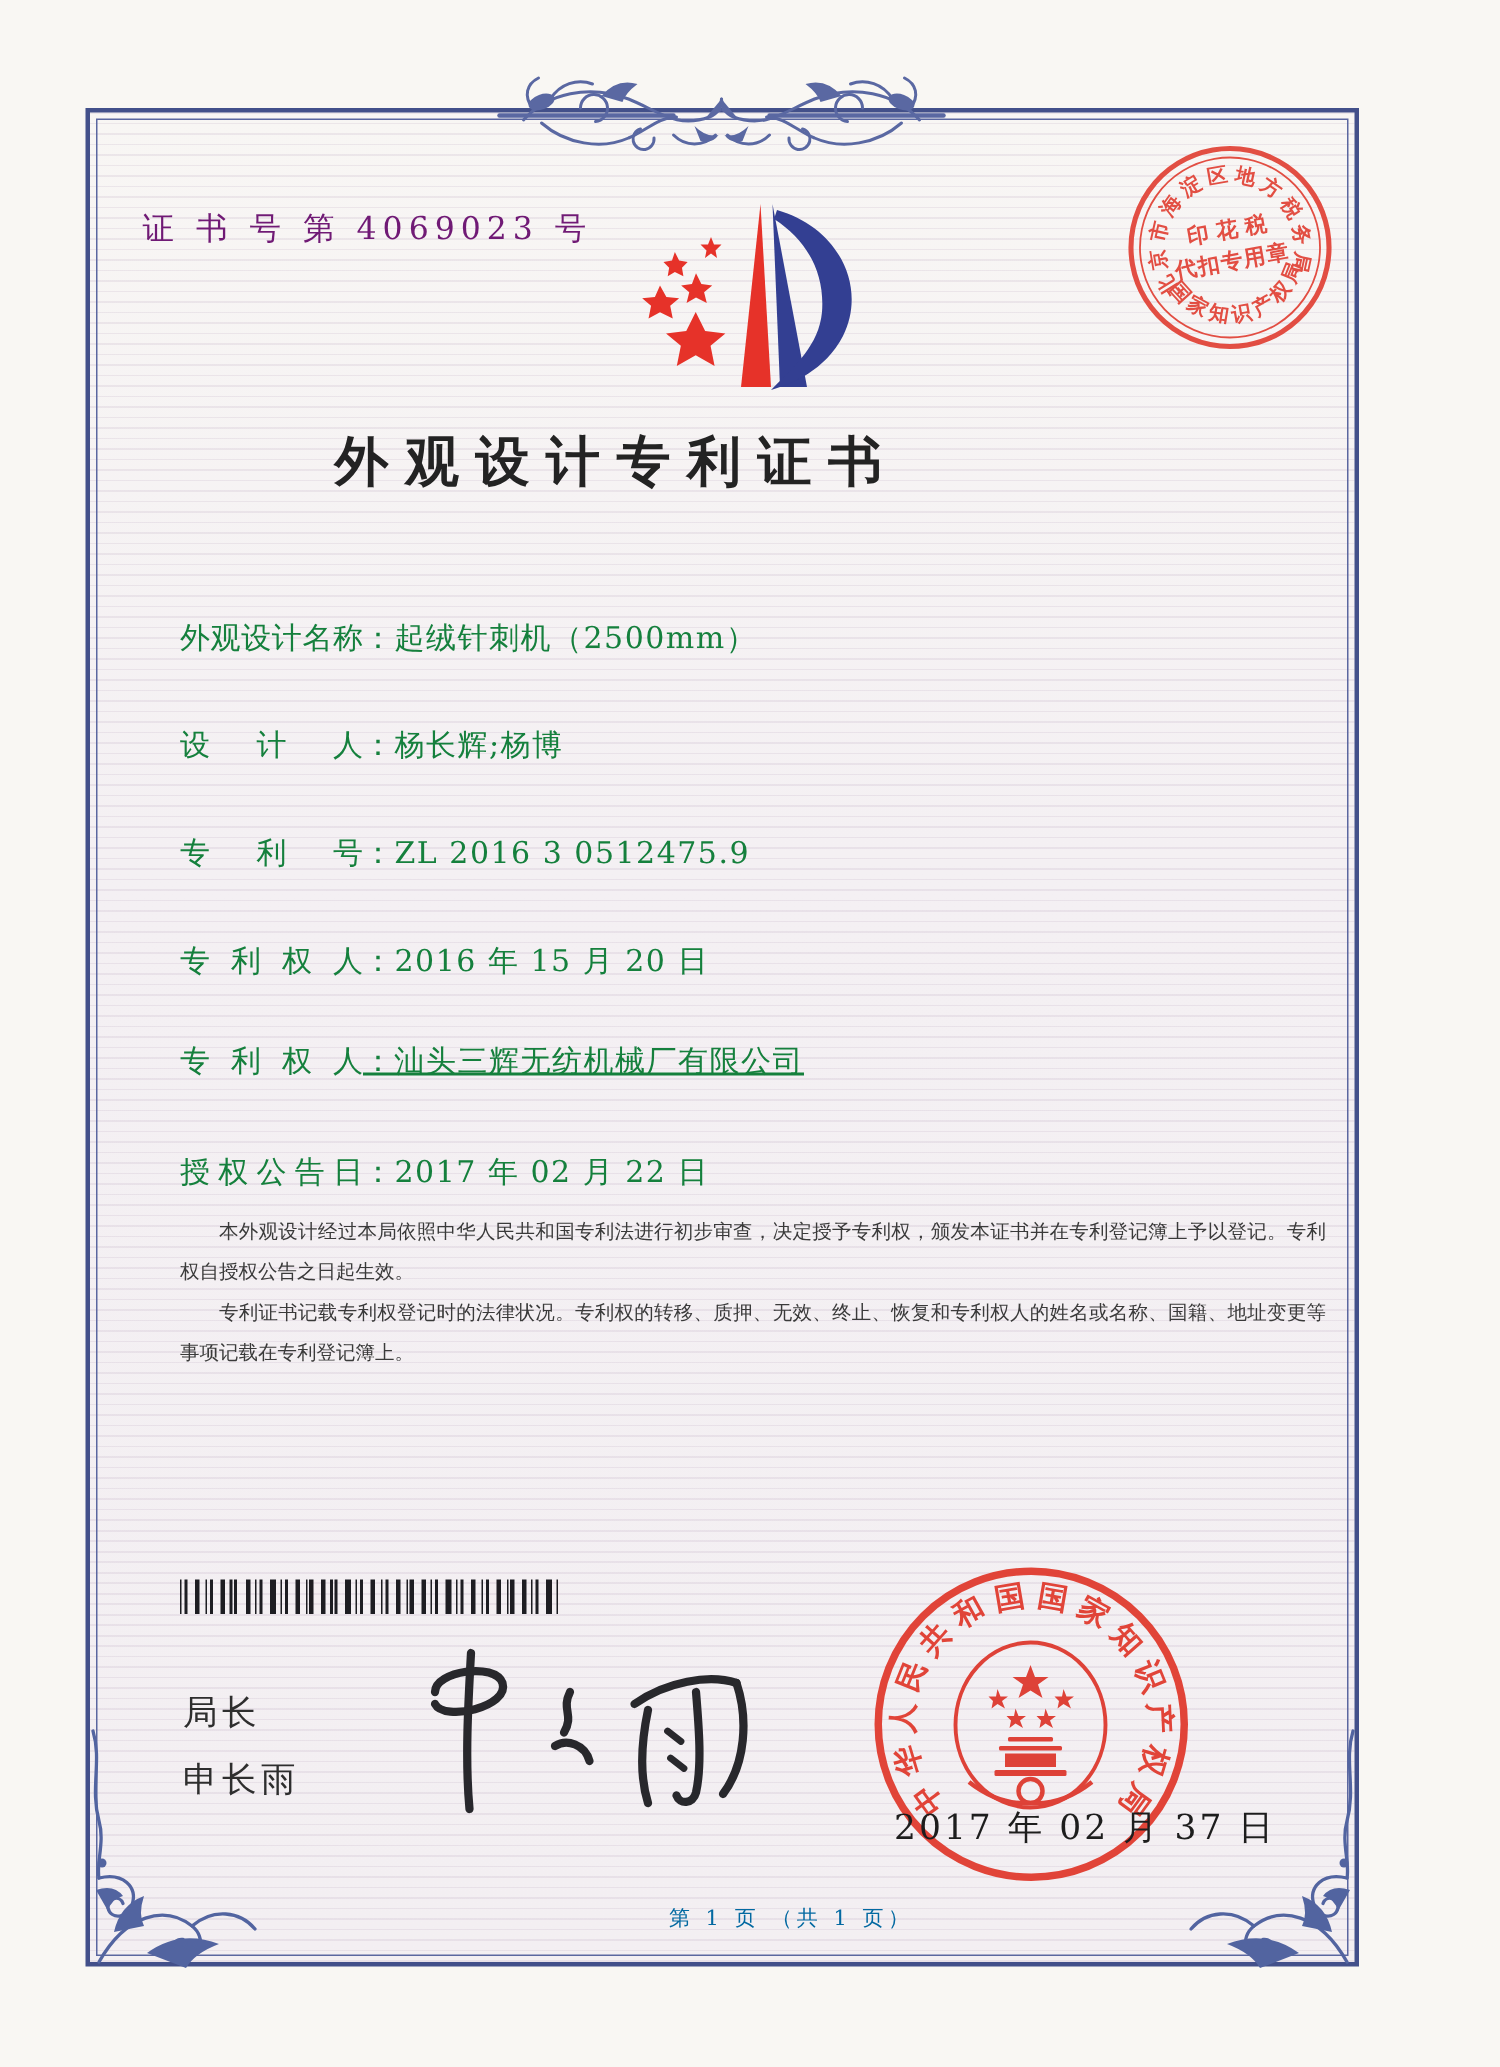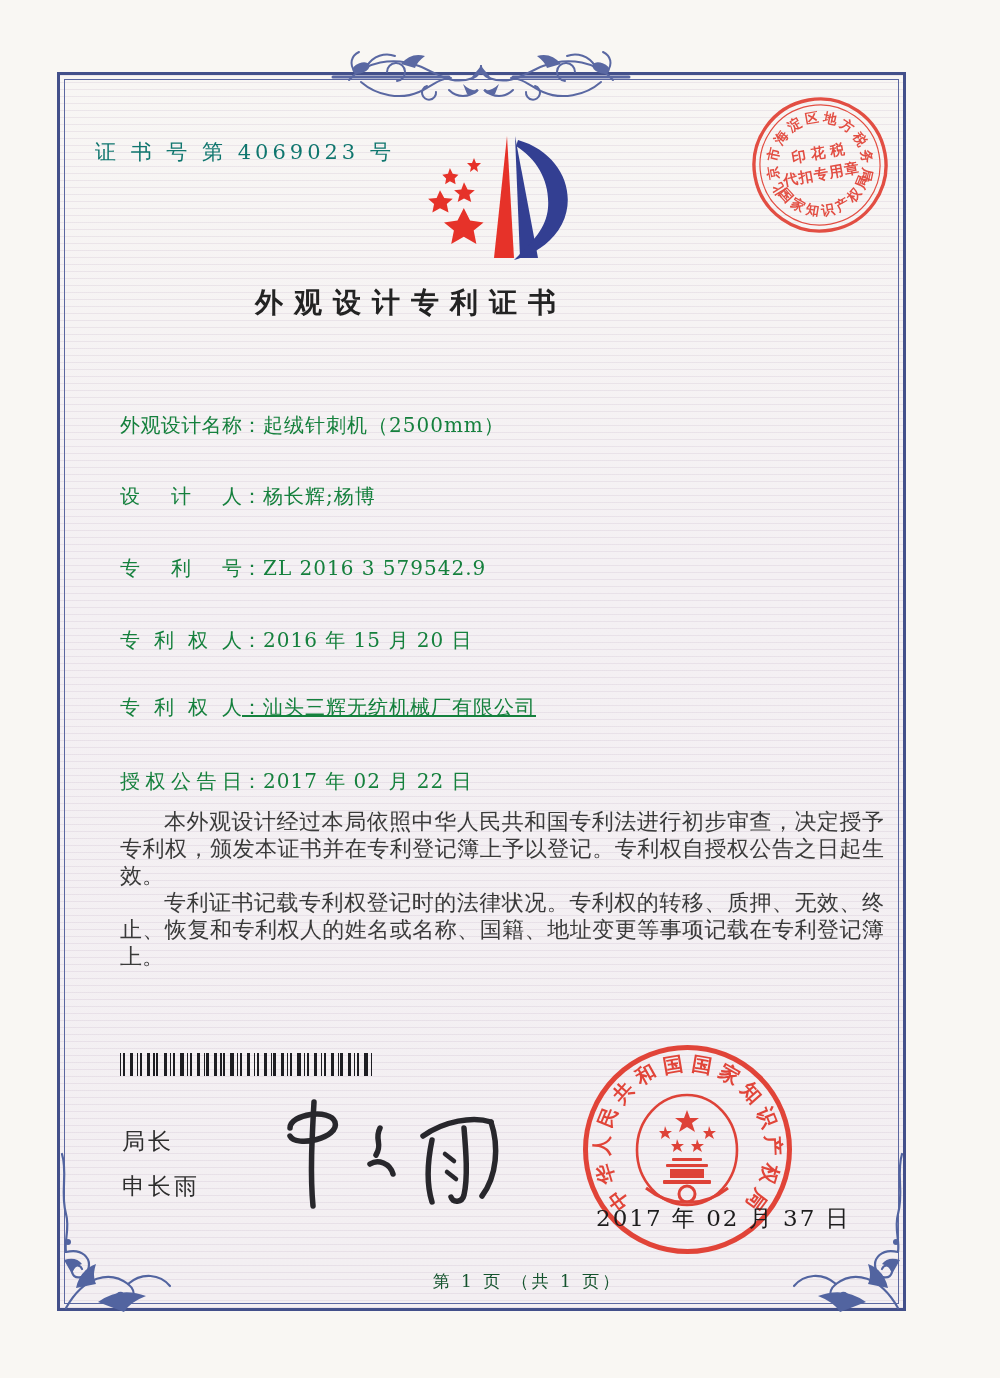--- a/index.html
+++ b/index.html
@@ -13,50 +13,50 @@
     position:absolute;left:57px;top:72px;width:849px;height:1239px;
     border:3px solid #43508a;box-sizing:border-box;
     background:
       repeating-linear-gradient(180deg, rgba(186,166,190,0.20) 0 1px, rgba(255,255,255,0) 1px 7px),
       linear-gradient(180deg,#f8f6f4 0%,#f4f0f3 40%,#f3eff2 100%);
   }
   .frame-inner{
     position:absolute;inset:4px;border:1px solid #5b67a0;pointer-events:none;
   }
   .cert-no{
-    position:absolute;left:95px;top:138px;font-size:21px;color:#0f766e;
+    position:absolute;left:95px;top:138px;font-size:21px;color:#701a75;
     letter-spacing:4px;
   }
   .logo{position:absolute;left:410px;top:130px;width:170px;height:140px;}
   .tax-stamp{position:absolute;left:750px;top:95px;width:140px;height:140px;
     transform:rotate(-10deg);opacity:.88;}
   .title{
     position:absolute;left:57px;top:284px;width:708px;text-align:center;
-    font-size:28px;font-weight:bold;color:#232323;letter-spacing:11px;
+    font-size:36px;font-weight:bold;color:#232323;letter-spacing:11px;
   }
   .field-row{position:absolute;left:120px;font-size:20px;color:#15803d;white-space:nowrap;}
   .field-label{display:inline-block;width:122px;text-align:justify;text-align-last:justify;}
   .field-value{letter-spacing:1px;}
   .body-text{
     position:absolute;left:120px;top:808px;width:764px;
-    font-size:22px;line-height:27px;color:#3a3a3a;text-align:justify;
+    font-size:13px;line-height:27px;color:#3a3a3a;text-align:justify;
   }
   .body-text p{margin:0;text-indent:2em;}
   .barcode{position:absolute;left:120px;top:1053px;width:254px;height:23px;
     display:flex;align-items:stretch;}
   .barcode span{display:block;background:#1d1d22;}
   .signer{position:absolute;left:122px;top:1126px;font-size:23px;color:#2e2e2e;
     font-family:"DejaVu Sans","Liberation Sans",sans-serif;letter-spacing:3px;}
   .signer div{margin-bottom:14px;}
   .signature{position:absolute;left:268px;top:1092px;width:235px;height:120px;}
   .office-seal{position:absolute;left:580px;top:1042px;width:215px;height:215px;opacity:.93;}
   .issue-date{position:absolute;left:596px;top:1203px;font-size:23px;color:#1d1d1d;
     letter-spacing:2px;}
   .page-footer{position:absolute;left:57px;top:1270px;width:941px;text-align:center;
-    font-size:17px;color:#14532d;letter-spacing:3px;}
+    font-size:14px;color:#0369a1;letter-spacing:3px;}
   .orn-top{position:absolute;left:331px;top:20px;width:300px;height:110px;}
   .orn-corner{position:absolute;width:115px;height:160px;}
   .orn-corner.bl{left:58px;top:1152px;}
   .orn-corner.br{right:94px;top:1152px;transform:scaleX(-1);}
 </style>
 </head>
 <body>
 
 <div class="frame">
   <div class="frame-inner"></div>
@@ -156,21 +156,21 @@
 
 <div class="title">外观设计专利证书</div>
 
 <div class="field-row" style="top:412px;">
   <span class="field-label">外观设计名称</span><span class="field-value">：起绒针刺机（2500mm）</span>
 </div>
 <div class="field-row" style="top:483px;">
   <span class="field-label">设计人</span><span class="field-value">：杨长辉;杨博</span>
 </div>
 <div class="field-row" style="top:555px;">
-  <span class="field-label">专利号</span><span class="field-value">：ZL 2016 3 579542.9</span>
+  <span class="field-label">专利号</span><span class="field-value">：ZL 2016 3 0512475.9</span>
 </div>
 <div class="field-row" style="top:627px;">
   <span class="field-label">专利权人</span><span class="field-value">：2016 年 15 月 20 日</span>
 </div>
 <div class="field-row" style="top:694px;text-decoration:underline;">
   <span class="field-label">专利权人</span><span class="field-value">：汕头三辉无纺机械厂有限公司</span>
 </div>
 <div class="field-row" style="top:768px;">
   <span class="field-label">授权公告日</span><span class="field-value">：2017 年 02 月 22 日</span>
 </div>

